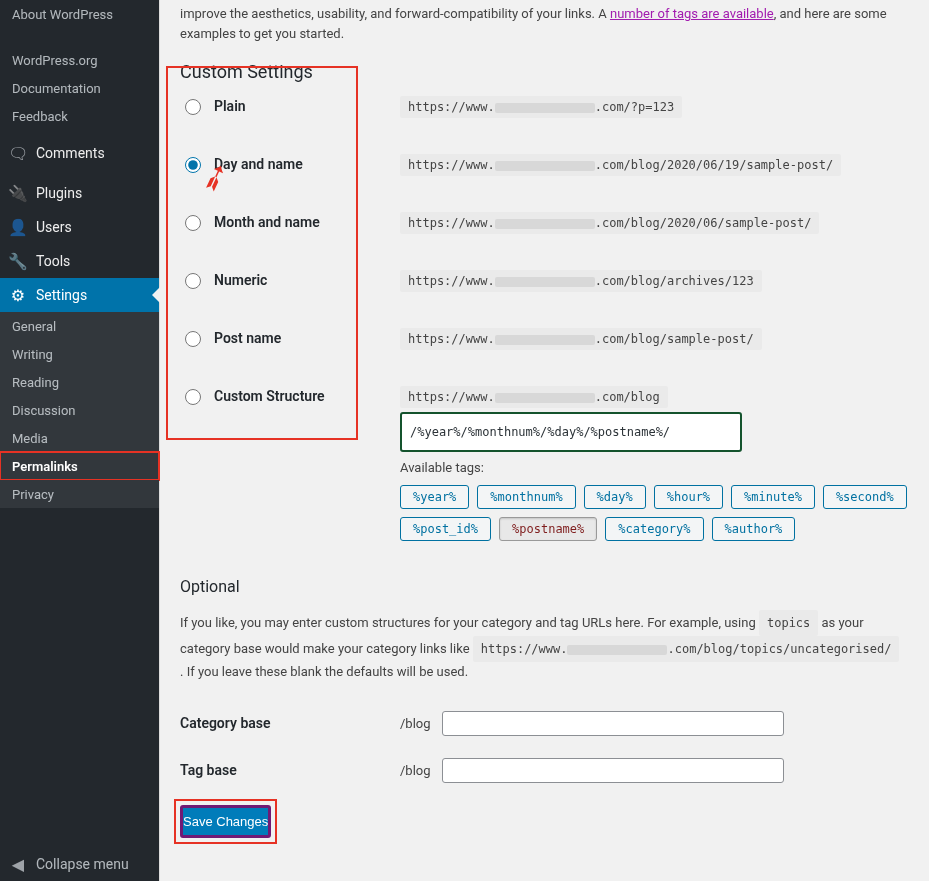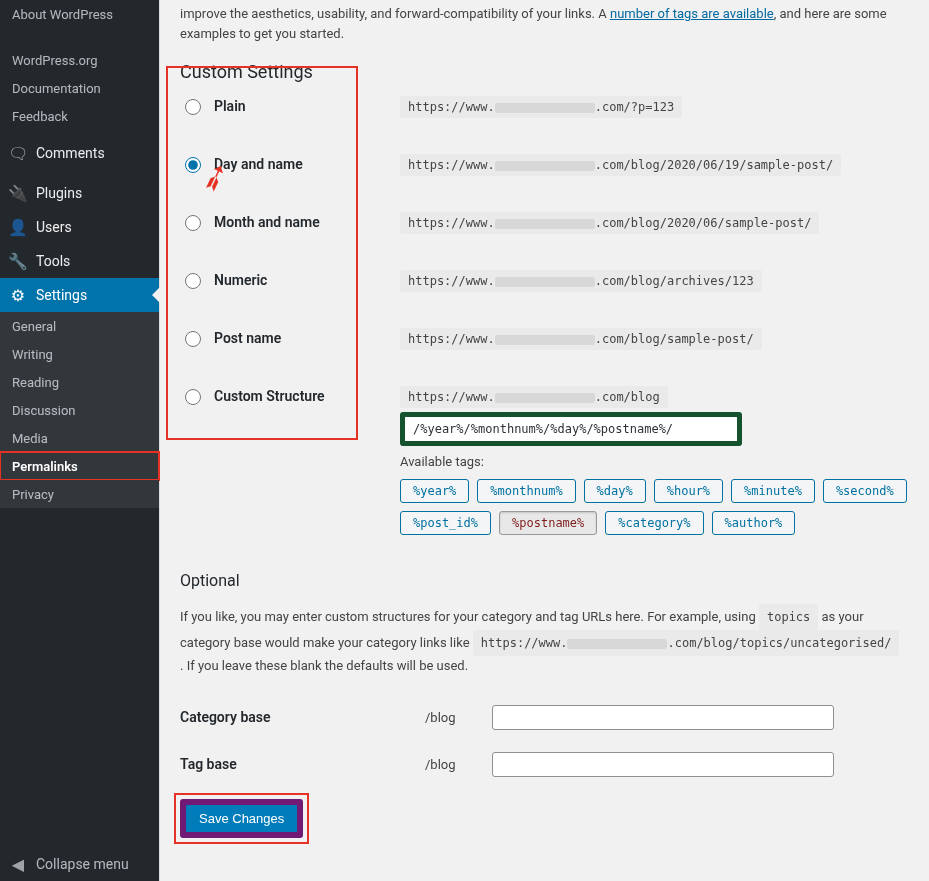--- a/index.html
+++ b/index.html
@@ -82,21 +82,21 @@
   
   #content {
     flex:1;
     padding: 0 20px 20px 20px;
     overflow:auto;
     font-size:13px;
     color:#444;
     position: relative;
   }
   #intro { margin:4px 0 6px; line-height:1.5; color:#444; font-size:13px; }
-  #intro a { color:#0369a1; text-decoration:underline; }
+  #intro a { color:#a21caf; text-decoration:underline; }
 
   h2.section { font-size:18px; font-weight:400; color:#23282d; margin:18px 0 14px;}
   h3.section { font-size:16px; font-weight:400; color:#23282d; margin:36px 0 14px;}
 
   
   #perm-table { position:relative; }
   .perm-row {
     display:flex;
     align-items:flex-start;
     margin-bottom: 36px;
@@ -127,22 +127,22 @@
     display:inline-block;
     background:#d8d8d8;
     border-radius:2px;
     height:10px;
     vertical-align:middle;
   }
 
   .custom-input{
     font-family:Menlo,Consolas,monospace;
     font-size:12px;
-    padding:5px 8px;
-    border:5px solid #14532d;
+    padding:11px 8px;
+    border:2px solid #14532d;
     border-radius:3px;
     width:342px;
     background:#fff;
     color:#2c3338;
   }
 
   .available { margin-top:8px; font-size:13px; color:#444;}
   .tag-wrap { display:flex; flex-wrap:wrap; gap:8px; margin-top:10px; }
   .tag-btn{
     font-family:Menlo,Consolas,monospace;
@@ -155,37 +155,37 @@
     cursor:pointer;
   }
   .tag-btn.active{
     background:#e8e8e8;
     border-color:#999;
     color:#7f1d1d;
     box-shadow: inset 0 1px 2px rgba(0,0,0,0.15);
   }
 
   .base-row{
-    display:flex; align-items:center; margin-bottom:22px;gap:25px;
+    display:flex; align-items:center; margin-bottom:22px;
   }
   .base-label{
     width:220px; font-weight:600; font-size:14px; color:#23282d;
   }
   .base-prefix{ width:42px; font-size:13px;}
   .base-input{
     width:342px; padding:4px 8px;
     border:1px solid #8c8f94; border-radius:3px;
     font-size:13px;
   }
 
   .save-btn{
     background:#007cba;
-    border:6px solid #701a75;
+    border:3px solid #701a75;
     color:#fff;
-    padding:6px 13px;
+    padding:6px 0;
     border-radius:3px;
     font-size:13px;
     cursor:pointer;
   }
 
   .radio-red-outline{
     position:absolute;
     border:2px solid #e63224;
     left:-14px;
     top:-30px;

